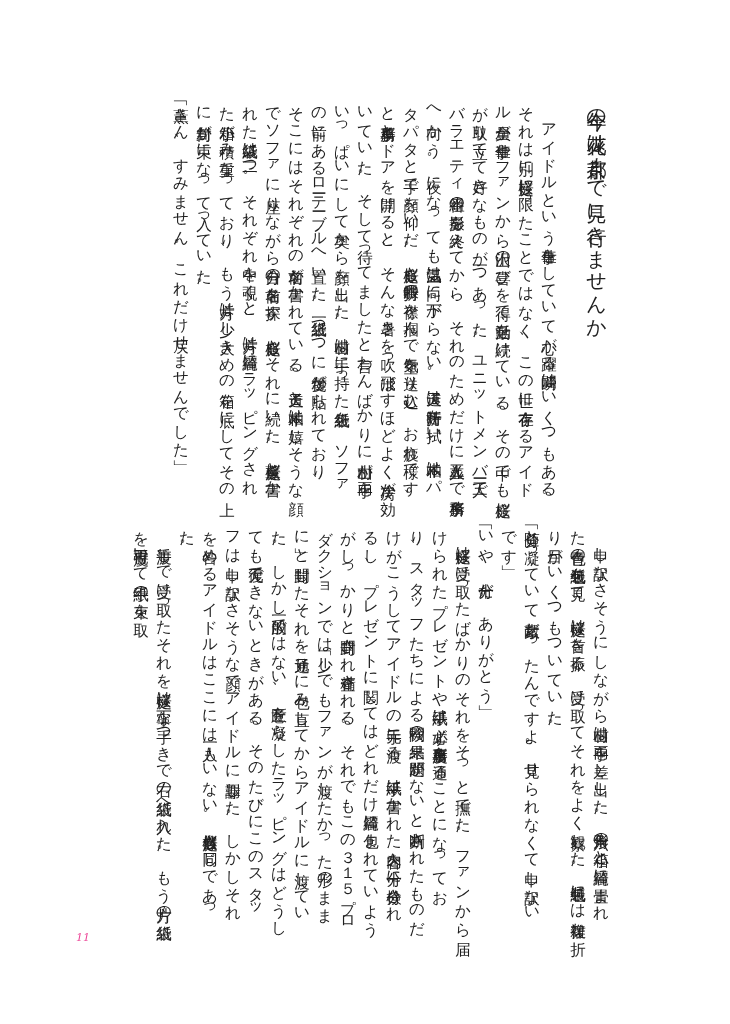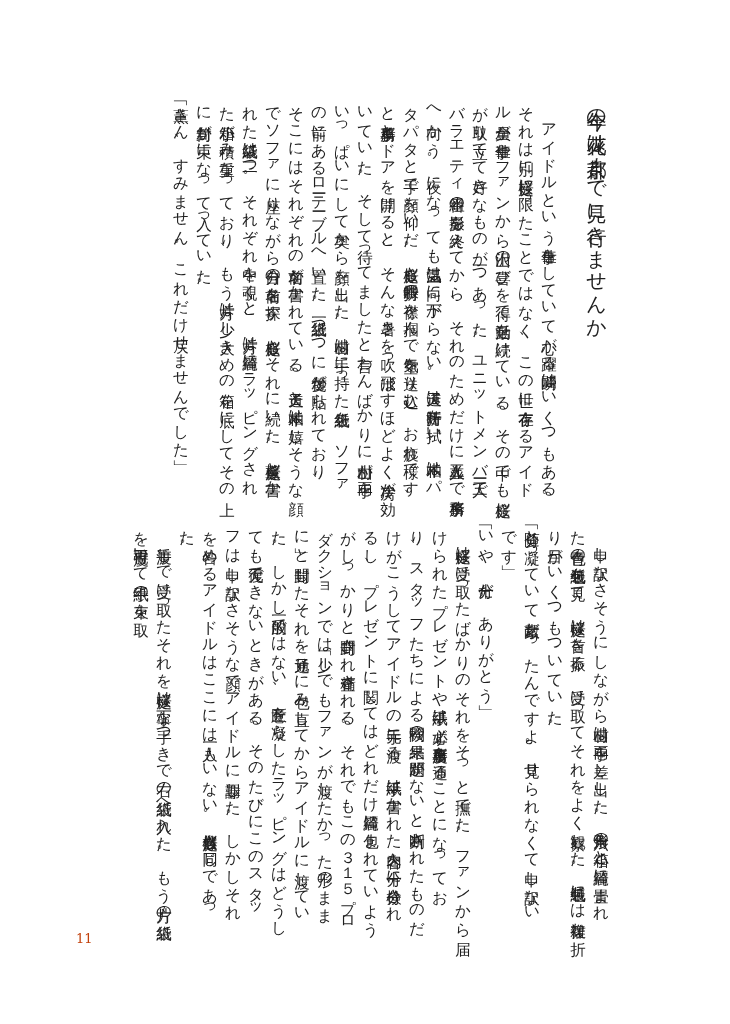--- a/index.html
+++ b/index.html
@@ -38,24 +38,25 @@
     margin: 0;
     font-weight: normal;
     font-size: 20px;
     line-height: 30px;
     margin-block-end: 22px; 
   }
   .page-number {
     position: absolute;
     left: 76px;
     top: 932px;
-    font-size: 13px;
+    font-size: 11px;
     line-height: 1;
-    color: #c2410c;
+    color: #ec4899;
     font-family: "DejaVu Serif", "Liberation Serif", serif;
+    font-style: italic;
   }
 </style>
 </head>
 <body>
 
 <div class="page">
 
   <section class="band band-upper">
     <h1 class="chapter-title">今年の花火は京都まで見に行きませんか</h1>
     <p>アイドルという仕事をしていて心が躍る瞬間はいくつもある。それは別に桜庭に限ったことではなく、この世に存在するアイドル全員が仕事やファンから沢山の喜びを得て活動を続けている。その中でも桜庭が取り立てて好きなものが一つあった。ユニットメンバー三人でバラエティ番組の撮影を終えてから、それのためだけに三人並んで事務所へ向かう。夜になっても気温は一向に下がらない。天道は時折汗を拭い、柏木はパタパタと手で顔を仰いだ。桜庭も時折服の襟を掴んで空気を送り込む。お疲れ様です、と事務所とドアを開けると、そんな暑さを吹っ飛ばすほどよく冷房が効いていた。そして待ってましたと言わんばかりに山村が両手をいっぱいにして奥から顔を出した。山村は手に持った紙袋を、ソファの前にあるローテーブルへ置いた。紙袋一つ一つに付箋が貼られており、そこにはそれぞれの名前が書かれている。天道と柏木は嬉しそうな顔でソファに座りながら自分の名前を探す。桜庭もそれに続いた。桜庭薫と書かれた紙袋は二つ。それぞれ中を覗くと、片方は綺麗にラッピングされた小箱が積み重なっており、もう片方は少し大きめの箱を底にしてその上に封筒が束になって入っていた。</p>

